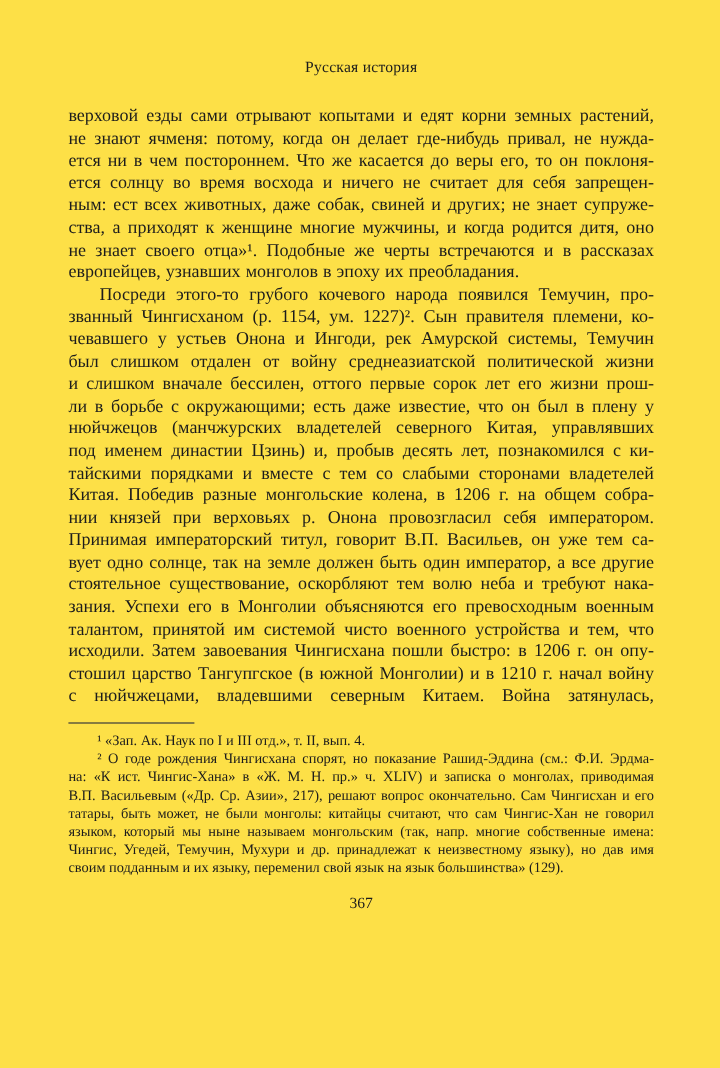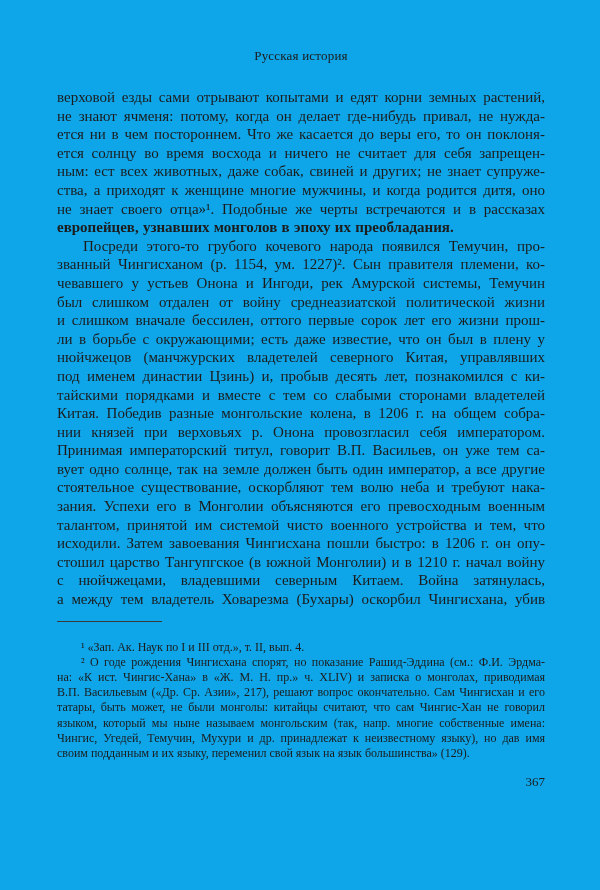--- a/index.html
+++ b/index.html
@@ -5,21 +5,21 @@
   html, body {
     margin: 0;
     padding: 0;
     background: #e9e9e7;
   }
   .page {
     position: relative;
     width: 600px;
     height: 890px;
     box-sizing: border-box;
-    background: #0ea5e9;
+    background: #fde047;
     padding: 48px 55px 0 57px;
     font-family: "Liberation Serif", "DejaVu Serif", serif;
     color: #1c1c1c;
     overflow: hidden;
   }
   .running-header {
     text-align: center;
     font-size: 13px;
     line-height: 16px;
     margin-bottom: 24px;
@@ -30,50 +30,49 @@
   }
   .bline {
     line-height: 18.6px;
     min-height: 18.6px;
     text-align: justify;
     text-align-last: justify;
     word-spacing: 0.5px;
   }
   .bline.par-end {
     text-align-last: left;
-    font-weight: bold;
   }
   .bline.indent {
     text-indent: 26px;
   }
   .footnote-separator {
     width: 105px;
     border: none;
     border-top: 1px solid #3a3a3a;
     margin: 12px 0 0 0;
   }
   .footnotes-block {
-    margin-top: 18px;
+    margin-top: 7px;
     font-size: 12px;
   }
   .fline {
     line-height: 15.2px;
     min-height: 15.2px;
     text-align: justify;
     text-align-last: justify;
   }
   .fline.par-end {
     text-align-last: left;
   }
   .fline.indent {
     text-indent: 24px;
   }
   .page-number {
     margin-top: 13px;
-    text-align: right;
+    text-align: center;
     font-size: 13px;
     line-height: 16px;
   }
 </style>
 </head>
 <body>
 
 <div class="page">
 
   <div class="running-header">Русская история</div>
@@ -99,21 +98,20 @@
     <div class="bline">Китая. Победив разные монгольские колена, в 1206 г. на общем собра-</div>
     <div class="bline">нии князей при верховьях р. Онона провозгласил себя императором.</div>
     <div class="bline">Принимая императорский титул, говорит В.П. Васильев, он уже тем са-</div>
     <div class="bline">вует одно солнце, так на земле должен быть один император, а все другие</div>
     <div class="bline">стоятельное существование, оскорбляют тем волю неба и требуют нака-</div>
     <div class="bline">зания. Успехи его в Монголии объясняются его превосходным военным</div>
     <div class="bline">талантом, принятой им системой чисто военного устройства и тем, что</div>
     <div class="bline">исходили. Затем завоевания Чингисхана пошли быстро: в 1206 г. он опу-</div>
     <div class="bline">стошил царство Тангупгское (в южной Монголии) и в 1210 г. начал войну</div>
     <div class="bline">с нюйчжецами, владевшими северным Китаем. Война затянулась,</div>
-    <div class="bline">а между тем владетель Ховарезма (Бухары) оскорбил Чингисхана, убив</div>
   </div>
 
   <hr class="footnote-separator">
 
   <div class="footnotes-block">
     <div class="fline indent par-end">¹ «Зап. Ак. Наук по I и III отд.», т. II, вып. 4.</div>
     <div class="fline indent">² О годе рождения Чингисхана спорят, но показание Рашид-Эддина (см.: Ф.И. Эрдма-</div>
     <div class="fline">на: «К ист. Чингис-Хана» в «Ж. М. Н. пр.» ч. XLIV) и записка о монголах, приводимая</div>
     <div class="fline">В.П. Васильевым («Др. Ср. Азии», 217), решают вопрос окончательно. Сам Чингисхан и его</div>
     <div class="fline">татары, быть может, не были монголы: китайцы считают, что сам Чингис-Хан не говорил</div>

